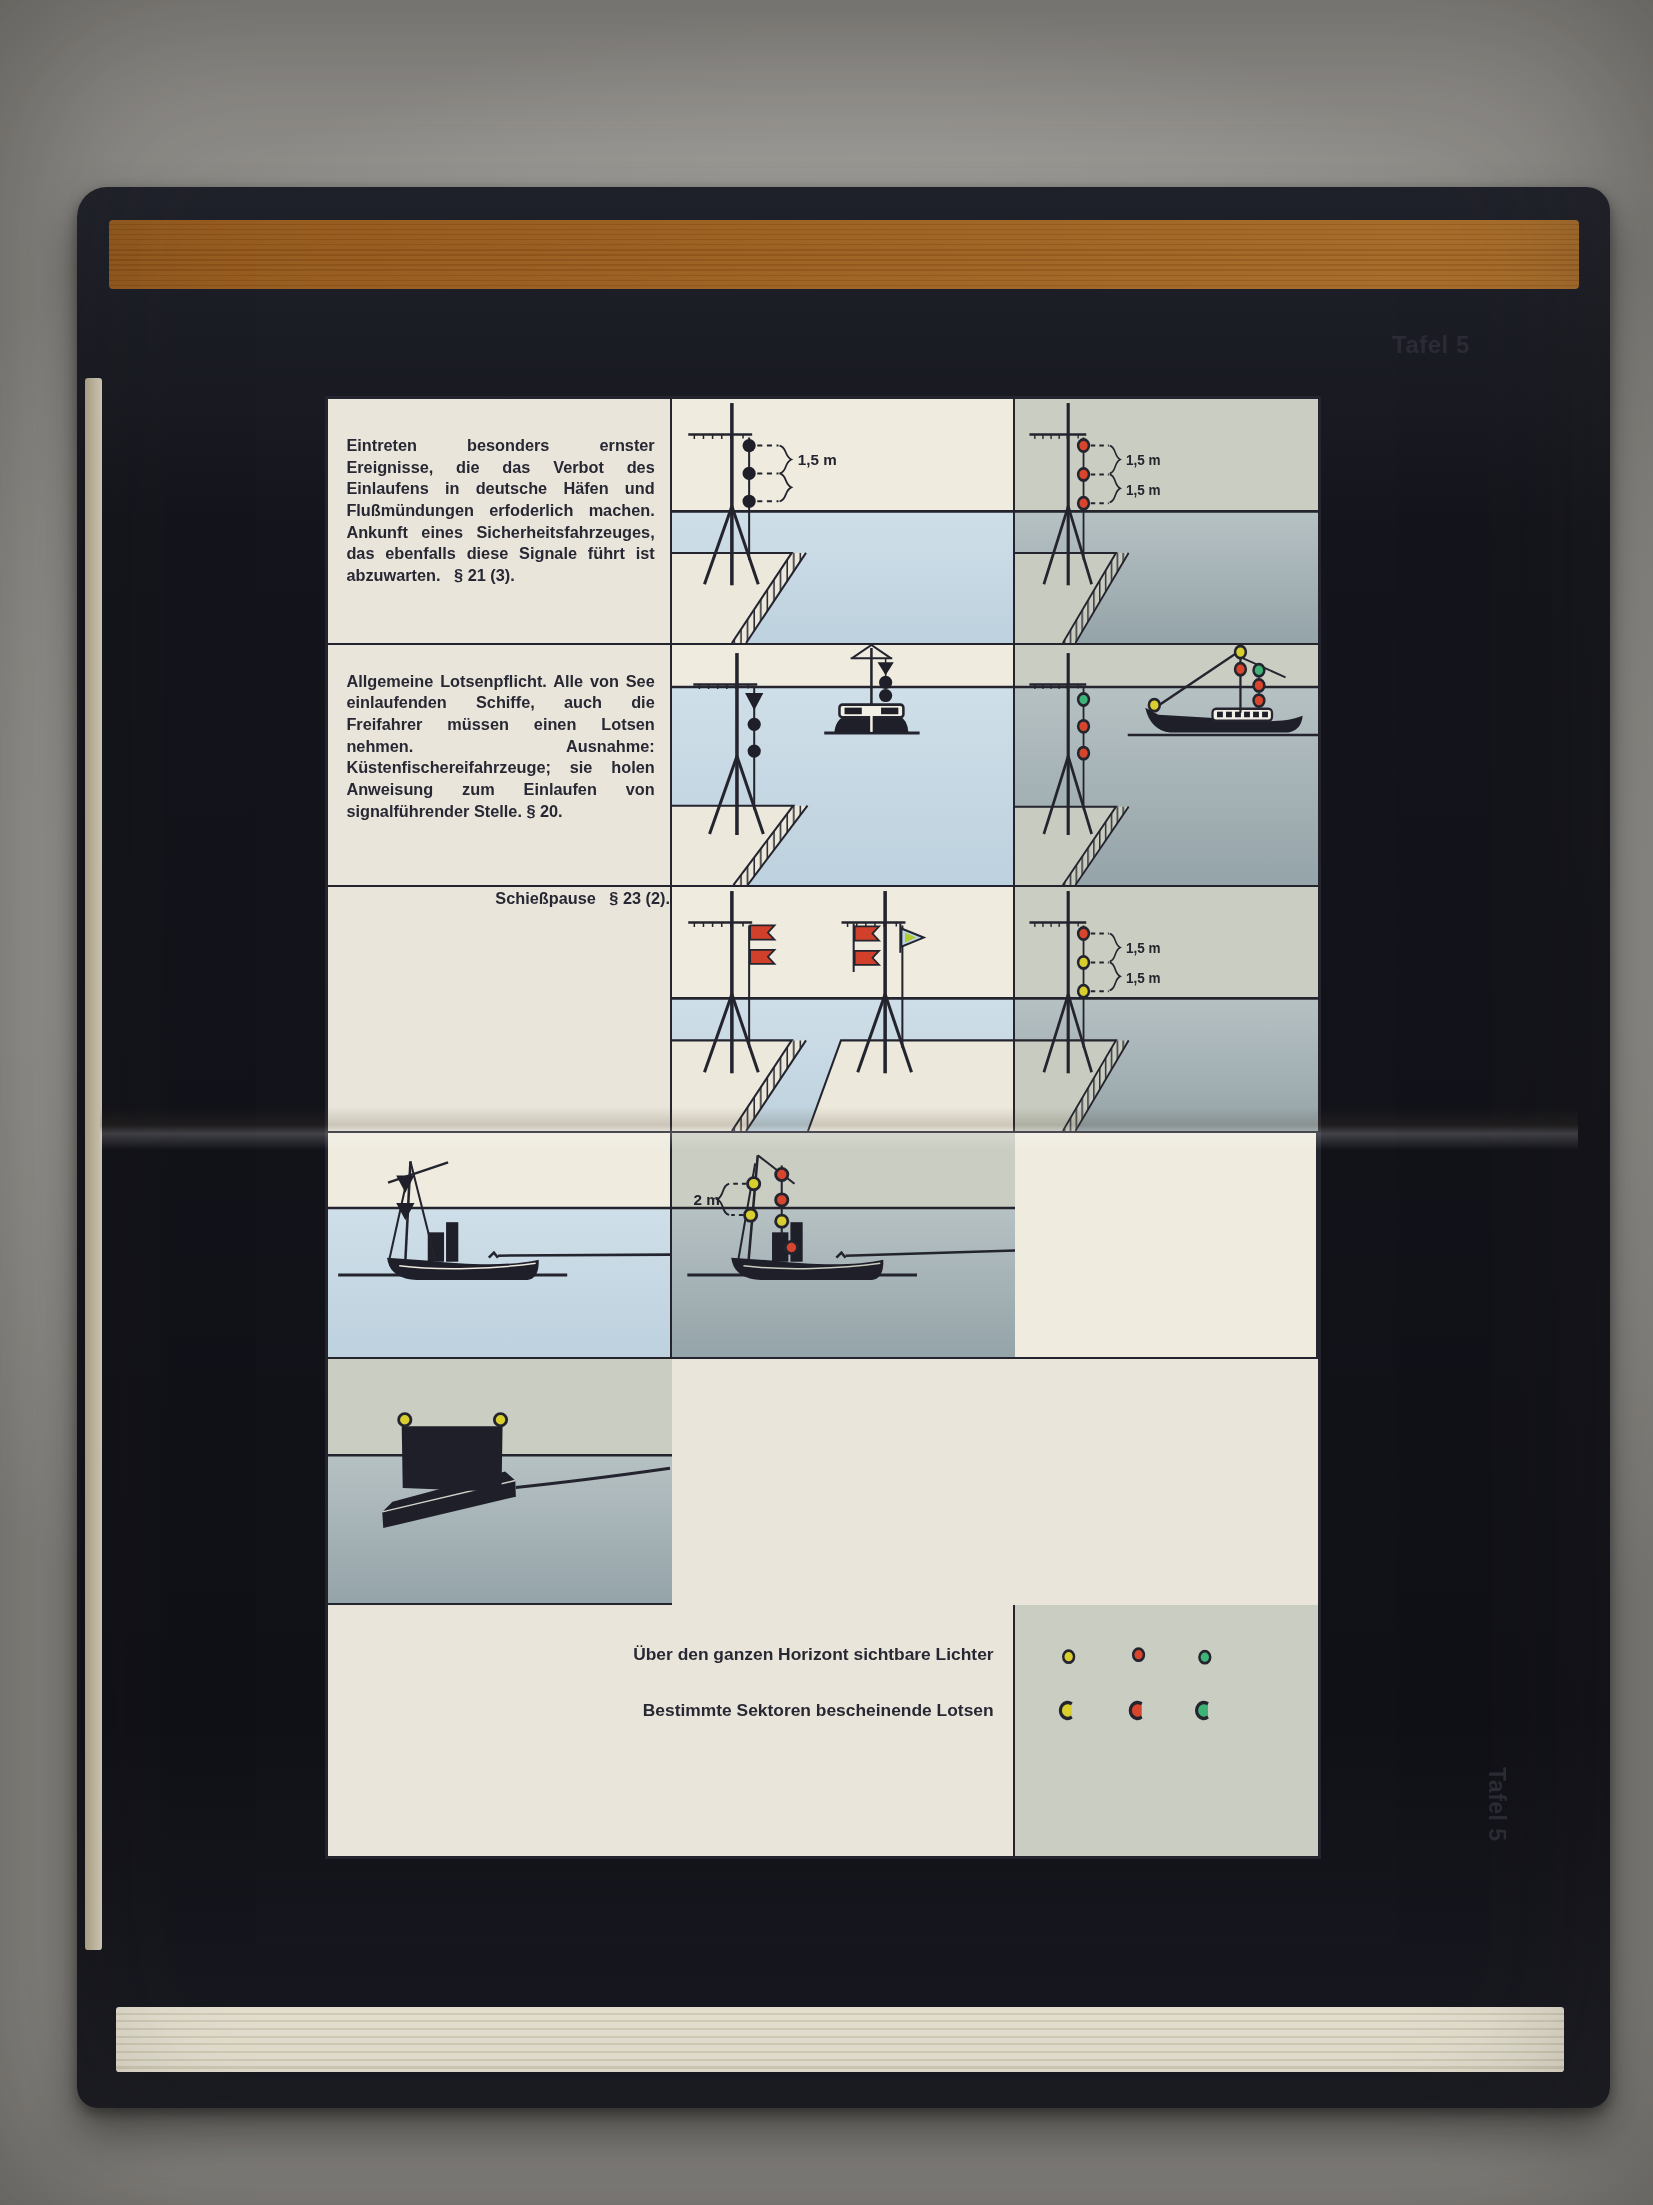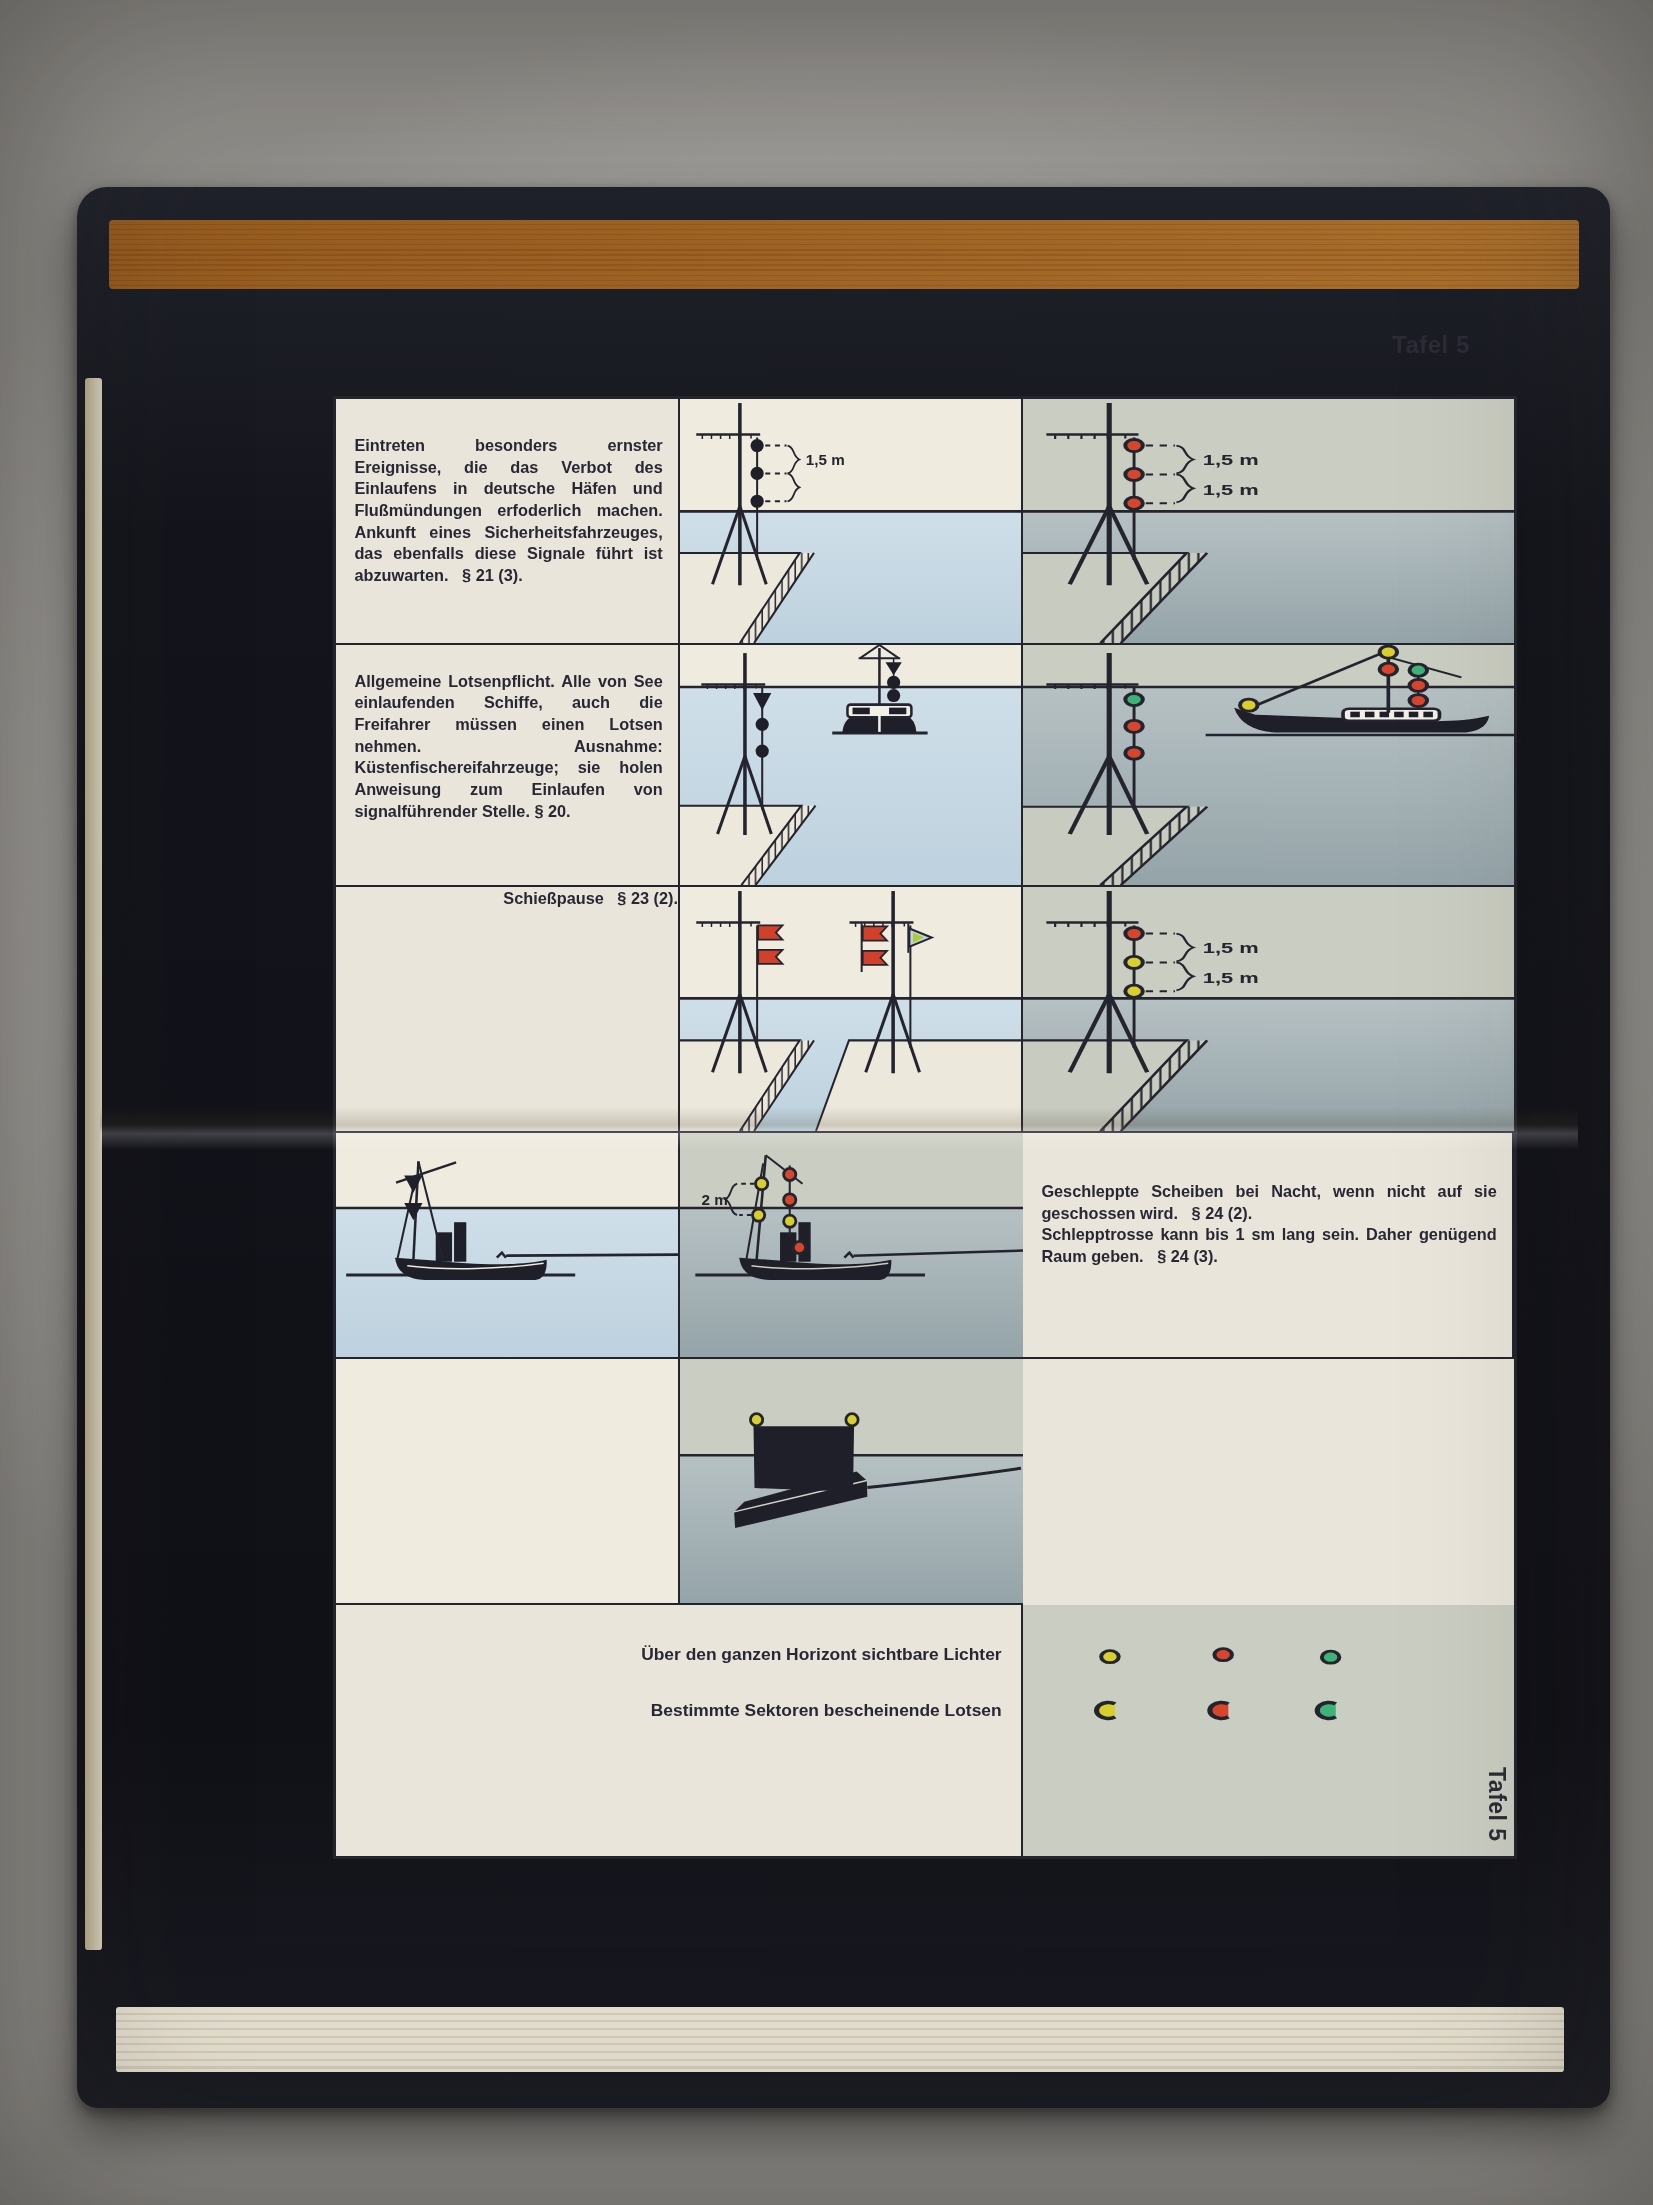--- a/index.html
+++ b/index.html
@@ -20,22 +20,22 @@
       linear-gradient(0deg, rgba(70,58,38,.16) 0%, rgba(70,58,38,0) 5%),
       radial-gradient(1021px 817px at 58% 34%, #eeead e0%, #eeeade 0%, #e9e5d8 55%, #ded9c8 100%);
     border-radius:5.1px 7.1px 7.1px 5.1px;}
   .crease{position:absolute;left:100px;top:1107px;width:1478px;height:43px;z-index:6;pointer-events:none;
     background:linear-gradient(180deg, rgba(0,0,0,0) 0%, rgba(80,68,46,.20) 42%, rgba(255,255,255,.20) 62%, rgba(0,0,0,0) 100%);}
   .stack-bottom{position:absolute;left:116px;top:2007px;width:1448px;height:65px;z-index:2;border-radius:3.1px;
     background:repeating-linear-gradient(180deg,#e6e1d1 0 5.6px,#d3cdb9 5.6px 7.7px);}
   .plate-title{position:absolute;left:1392px;top:331px;z-index:7;font-weight:700;font-size:24px;letter-spacing:0.5px;color:#2c2c36;}
   .side-title{position:absolute;left:1510px;top:1767px;z-index:7;font-weight:700;font-size:23px;letter-spacing:0.5px;color:#2c2c36;
     transform:rotate(90deg);transform-origin:top left;white-space:nowrap;}
-  .plate-table{position:absolute;left:325px;top:396px;width:1184px;height:1463px;z-index:5;box-sizing:border-box;
-    border:3.1px solid #24242e;display:grid;grid-template-columns:344px 343px 1fr;grid-template-rows:246px 242px 246px 226px 246px 1fr;background:#e9e5da;margin-left:8px;}
+  .plate-table{position:absolute;left:325px;top:396px;width:996px;height:1463px;z-index:5;box-sizing:border-box;
+    border:3.1px solid #24242e;display:grid;grid-template-columns:344px 343px 1fr;grid-template-rows:246px 242px 246px 226px 246px 1fr;background:#e9e5da;}
   .cell{position:relative;box-sizing:border-box;border-right:2.6px solid #24242e;border-bottom:2.6px solid #24242e;overflow:hidden;}
   .nr{border-right:none;} .nb{border-bottom:none;}
   .t{background:#e9e5da;} .d{background:#efebdf;} .n{background:#cacdc1;}
   .span2{grid-column:1/3;text-align:center;}
   .cell svg{position:absolute;inset:0;width:100%;height:100%;display:block;}
   .desc{font-weight:700;font-size:16.3px;line-height:1.33;color:#282834;text-align:justify;white-space:pre-line;}
   .p1{padding:36px 15.3px 0 18.4px;} .p2{padding:25.5px 15.3px 0 18.4px;} .p3{padding:59px 15.3px 0 18.4px;}
   .p4{padding:23.5px 15.3px 0 18.4px;} .p5{padding:48px 15.3px 0 18.4px;}
   .ctr{text-align:right;padding-top:1px;}
   .lg{position:absolute;right:19.4px;font-weight:700;font-size:17.4px;color:#282834;white-space:nowrap;}
@@ -291,24 +291,20 @@
           <use href="#light" x="234" y="226" fill="#d6452c"></use>
           <path d="M146,100 h-26 M140,162 h-24" stroke="#24242e" stroke-width="4" stroke-dasharray="9 8" fill="none"></path>
           <use href="#brace" transform="translate(112,100) scale(-1,1.12)"></use>
           <text class="dim" x="42" y="142">2 m</text>
           <polyline points="322,246 332,236 340,246" stroke="#24242e" stroke-width="5" fill="none"></polyline>
           <line x1="340" y1="242" x2="672" y2="232" stroke="#24242e" stroke-width="5"></line>
         </g>
       </svg>
     </div>
 
-    <div class="cell t">
-      <div class="desc p5">Geschleppte Scheiben bei Nacht, wenn nicht auf sie geschossen wird.&nbsp;&nbsp;&nbsp;§ 24 (2).</div>
-      <div class="desc" style="padding:0 15.3px 0 18.4px">Schlepptrosse kann bis 1 sm lang sein. Daher genügend Raum geben.&nbsp;&nbsp;&nbsp;§ 24 (3).</div>
-    </div>
     <div class="cell d"></div>
     <div class="cell n nr">
       <svg viewBox="0 0 672 482" preserveAspectRatio="none">
         <rect x="0" y="190" width="672" height="292" fill="url(#nw)"></rect>
         <line x1="0" y1="190" x2="672" y2="190" stroke="#24242e" stroke-width="5"></line>
         <g>
           <polygon points="106,302 366,240 346,222 126,282" fill="#1f1f29"></polygon>
           <polygon points="106,302 366,240 367,272 108,334" fill="#1f1f29"></polygon>
           <line x1="106" y1="302" x2="366" y2="240" stroke="#cfd3c9" stroke-width="3"></line>
           <polygon points="144,133 341,133 339,262 146,255" fill="#1f1f29"></polygon>

